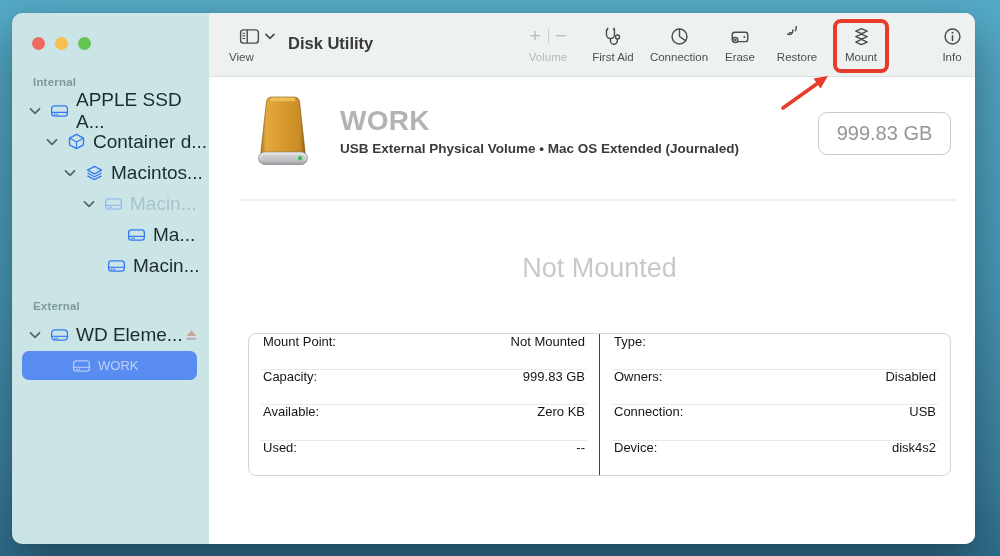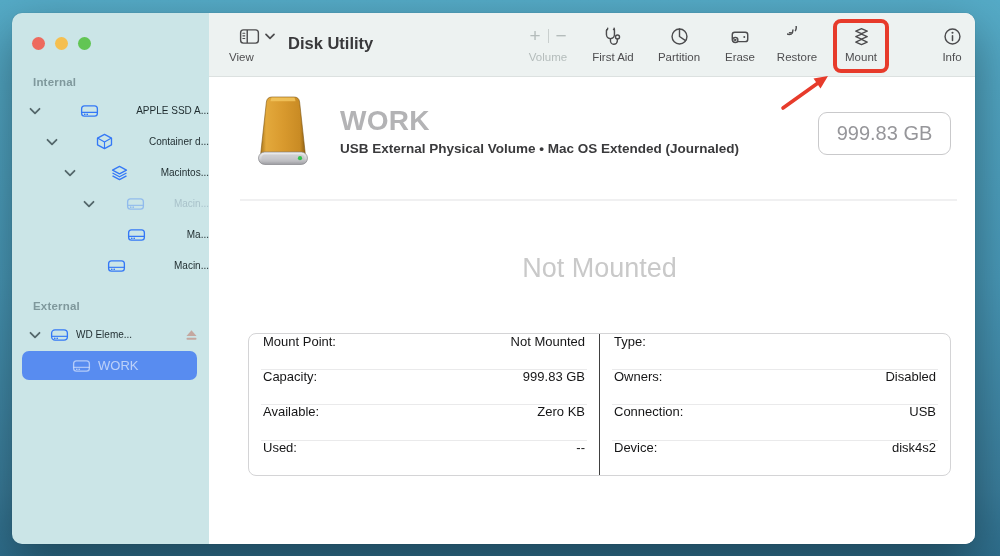--- a/index.html
+++ b/index.html
@@ -16,21 +16,21 @@
     box-shadow: 0 18px 50px rgba(0,0,0,.38), 0 0 1px rgba(0,0,0,.35);
   }
   
   .sidebar { width:197px; flex:none; background:#cbe5e7; position:relative; }
   .traffic { position:absolute; top:24px; left:20px; display:flex; gap:10px; }
   .traffic span { width:13px; height:13px; border-radius:50%; }
   .tl-red { background:#ed6a5e; } .tl-yellow { background:#f5bf4f; } .tl-green { background:#62c554; }
   .sb-content { position:absolute; top:57px; left:0; right:0; }
   .sb-header { height:25px; line-height:25px; padding-left:21px; font-size:11.5px; font-weight:700; color:#7f989c; letter-spacing:.2px; }
   .sb-header.ext { margin-top:13px; }
-  .sb-row { height:31px; display:flex; align-items:center; font-size:10px; color:#1e2b2e; cursor:default;justify-content:space-between; }
+  .sb-row { height:31px; display:flex; align-items:center; font-size:19px; color:#1e2b2e; cursor:default; }
   .sb-row .chev { width:14px; margin-right:8px; display:flex; justify-content:center; flex:none; }
   .sb-row .ic { width:19px; margin-right:7px; display:flex; justify-content:center; flex:none; }
   .sb-row.dim { color:#a9c2ca; }
   .sb-row.dim .ic svg { opacity:.38; }
   .sb-row .eject { margin-left:auto; margin-right:11px; display:flex; }
   .sel-wrap { height:31px; padding:1px 12px 1px 10px; }
   .sel-pill {
     height:29px; border-radius:7px; background:#588cf0; display:flex; align-items:center;
     padding-left:50px; color:rgba(255,255,255,.6); font-size:13px;
   }
@@ -271,21 +271,21 @@
 
       <div class="tb-btn" style="left:470px">
         <div class="icon-slot">
           <span>
             <svg width="21" height="21" viewBox="0 0 22 22">
                 <circle cx="11" cy="11" r="7.8" fill="none" stroke="#4c4c4e" stroke-width="1.5"></circle>
                 <path d="M11 11 V3.2 M11 11 L17.3 15.4" stroke="#4c4c4e" stroke-width="1.5" stroke-linecap="round"></path>
               </svg>
           </span>
         </div>
-        <div class="tb-label">Partition</div>
+        <div class="tb-label">Connection</div>
       </div>
 
       <div class="tb-btn" style="left:531px">
         <div class="icon-slot">
           <span>
             <svg width="22" height="21" viewBox="0 0 23 22">
                 <rect x="3.4" y="6.6" width="16.2" height="9.8" rx="2.6" fill="none" stroke="#4c4c4e" stroke-width="1.5"></rect>
                 <circle cx="16" cy="11.5" r="1" fill="#4c4c4e"></circle>
                 <circle cx="6.6" cy="14.6" r="2.7" fill="#edf2f1" stroke="#4c4c4e" stroke-width="1.4"></circle>
                 <path d="M5.7 13.7 l1.8 1.8 M7.5 13.7 l-1.8 1.8" stroke="#4c4c4e" stroke-width="1.1" stroke-linecap="round"></path>

